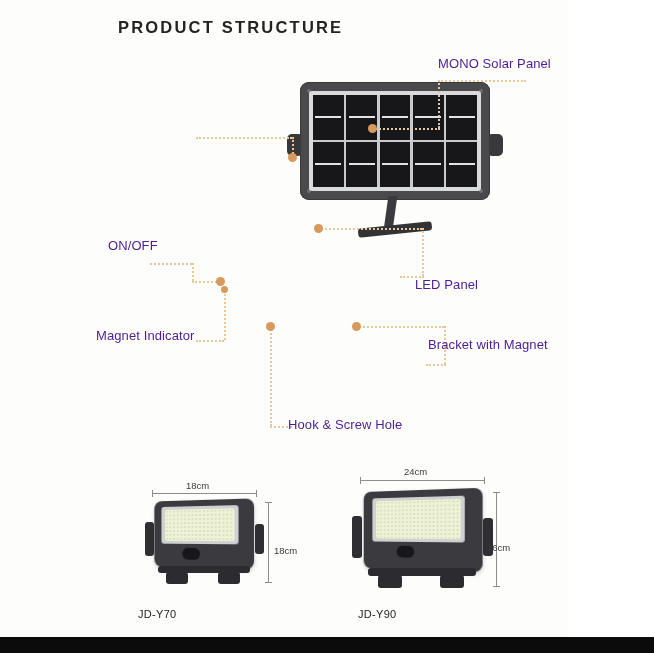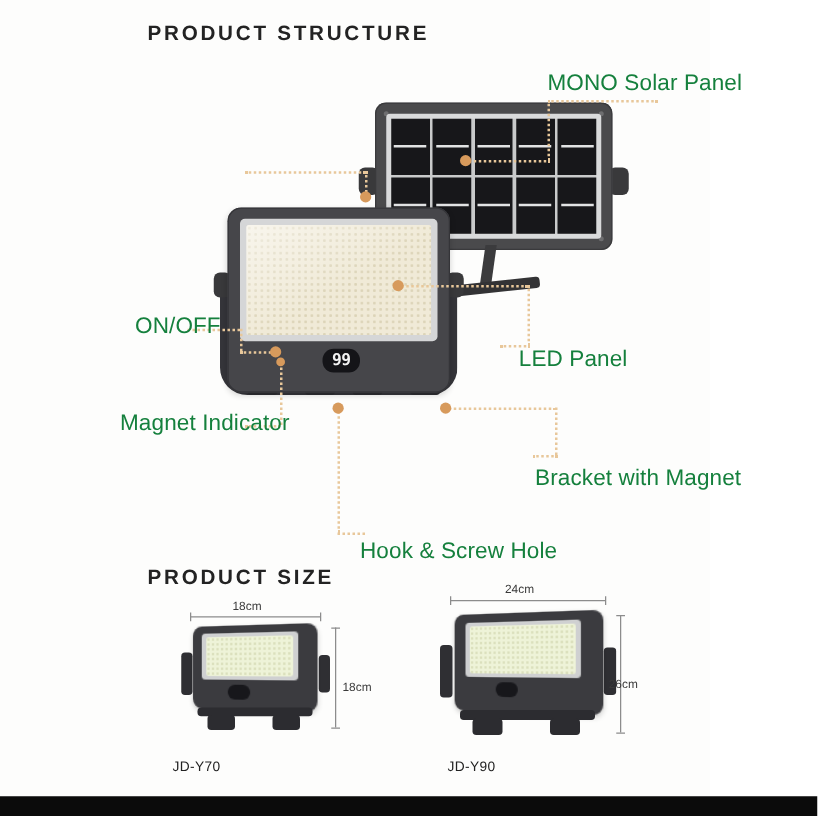--- a/index.html
+++ b/index.html
@@ -20,22 +20,22 @@
     letter-spacing: 2.2px;
     color: #232323;
   }
   #structure-title { left: 118px; top: 18px; }
   #size-title { left: 118px; top: 453px; }
 
   
   .callout-label {
     position: absolute;
     font-family: "Liberation Sans", sans-serif;
-    font-size: 18px;
-    color: #15803d;
+    font-size: 13px;
+    color: #4c1d95;
     white-space: nowrap;
     letter-spacing: .1px;
   }
 
   
   .leader-h {
     position: absolute;
     height: 0;
     border-top: 2px dotted #e8c79a;
   }
@@ -257,41 +257,20 @@
           <div class="solar-cell"></div>
           <div class="solar-cell"></div>
           <div class="solar-cell"></div>
         </div>
       </div>
     </div>
     <div id="solar-post"></div>
     <div id="solar-foot"></div>
   </div>
 
-  <div id="flood-unit">
-    <div id="bracket"></div>
-    <div id="bracket-bar"></div>
-    <div class="bracket-block" style="left:16px;"></div>
-    <div class="bracket-block" style="left:62px;"></div>
-    <div class="bracket-block" style="left:100px;"></div>
-    <div class="bracket-block" style="left:146px;"></div>
-
-    <div id="flood-ear-l"></div>
-    <div id="flood-ear-r"></div>
-
-    <div id="flood-body">
-      <div id="flood-lens-bezel">
-        <div id="flood-lens"></div>
-        <div id="flood-lens-gloss"></div>
-      </div>
-      <div id="flood-display">
-        <span>99</span>
-      </div>
-    </div>
-  </div>
 
   <div class="leader-h" style="left:438px; top:80px; width:88px;"></div>
   <div class="leader-v" style="left:438px; top:80px; height:48px;"></div>
   <div class="leader-h" style="left:372px; top:128px; width:68px;"></div>
   <div class="node-dot" style="left:368px; top:124px;"></div>
 
   <div class="leader-h" style="left:196px; top:137px; width:96px;"></div>
   <div class="leader-v" style="left:292px; top:137px; height:20px;"></div>
   <div class="node-dot" style="left:288px; top:153px;"></div>
 
@@ -314,31 +293,30 @@
   <div class="leader-h" style="left:426px; top:364px; width:20px;"></div>
   <div class="node-dot" style="left:352px; top:322px;"></div>
 
   <div class="leader-v" style="left:270px; top:326px; height:100px;"></div>
   <div class="leader-h" style="left:270px; top:426px; width:22px;"></div>
   <div class="node-dot" style="left:266px; top:322px;"></div>
 
   <div class="callout-label" style="left:438px; top:56px;">MONO Solar Panel</div>
 
 
-  <div class="callout-label" style="left:108px; top:238px;margin-top:12px;">ON/OFF</div>
+  <div class="callout-label" style="left:108px; top:238px;">ON/OFF</div>
 
   <div class="callout-label" style="left:96px; top:328px;">Magnet Indicator</div>
 
   <div class="callout-label" style="left:415px; top:277px;">LED Panel</div>
 
-  <div class="callout-label" style="left:428px; top:372px;">Bracket with Magnet</div>
-
-  <div class="callout-label" style="left:288px; top:430px;">Hook &amp; Screw Hole</div>
-
-  <div class="section-title" id="size-title">PRODUCT SIZE</div>
+  <div class="callout-label" style="left:428px; top:337px;">Bracket with Magnet</div>
+
+  <div class="callout-label" style="left:288px; top:417px;">Hook &amp; Screw Hole</div>
+
 
   <div class="mini-lamp" id="lamp-left" style="left:150px; top:500px; width:110px; height:80px;">
     <div class="mini-arm" style="left:-5px; top:22px;  width:9px;  height:34px;"></div>
     <div class="mini-arm" style="right:-4px; top:24px; width:9px;  height:30px;"></div>
     <div class="mini-body" style="width:104px; height:68px;">
       <div class="mini-bezel">
         <div class="mini-lens"></div>
       </div>
       <div class="mini-display"></div>
     </div>

